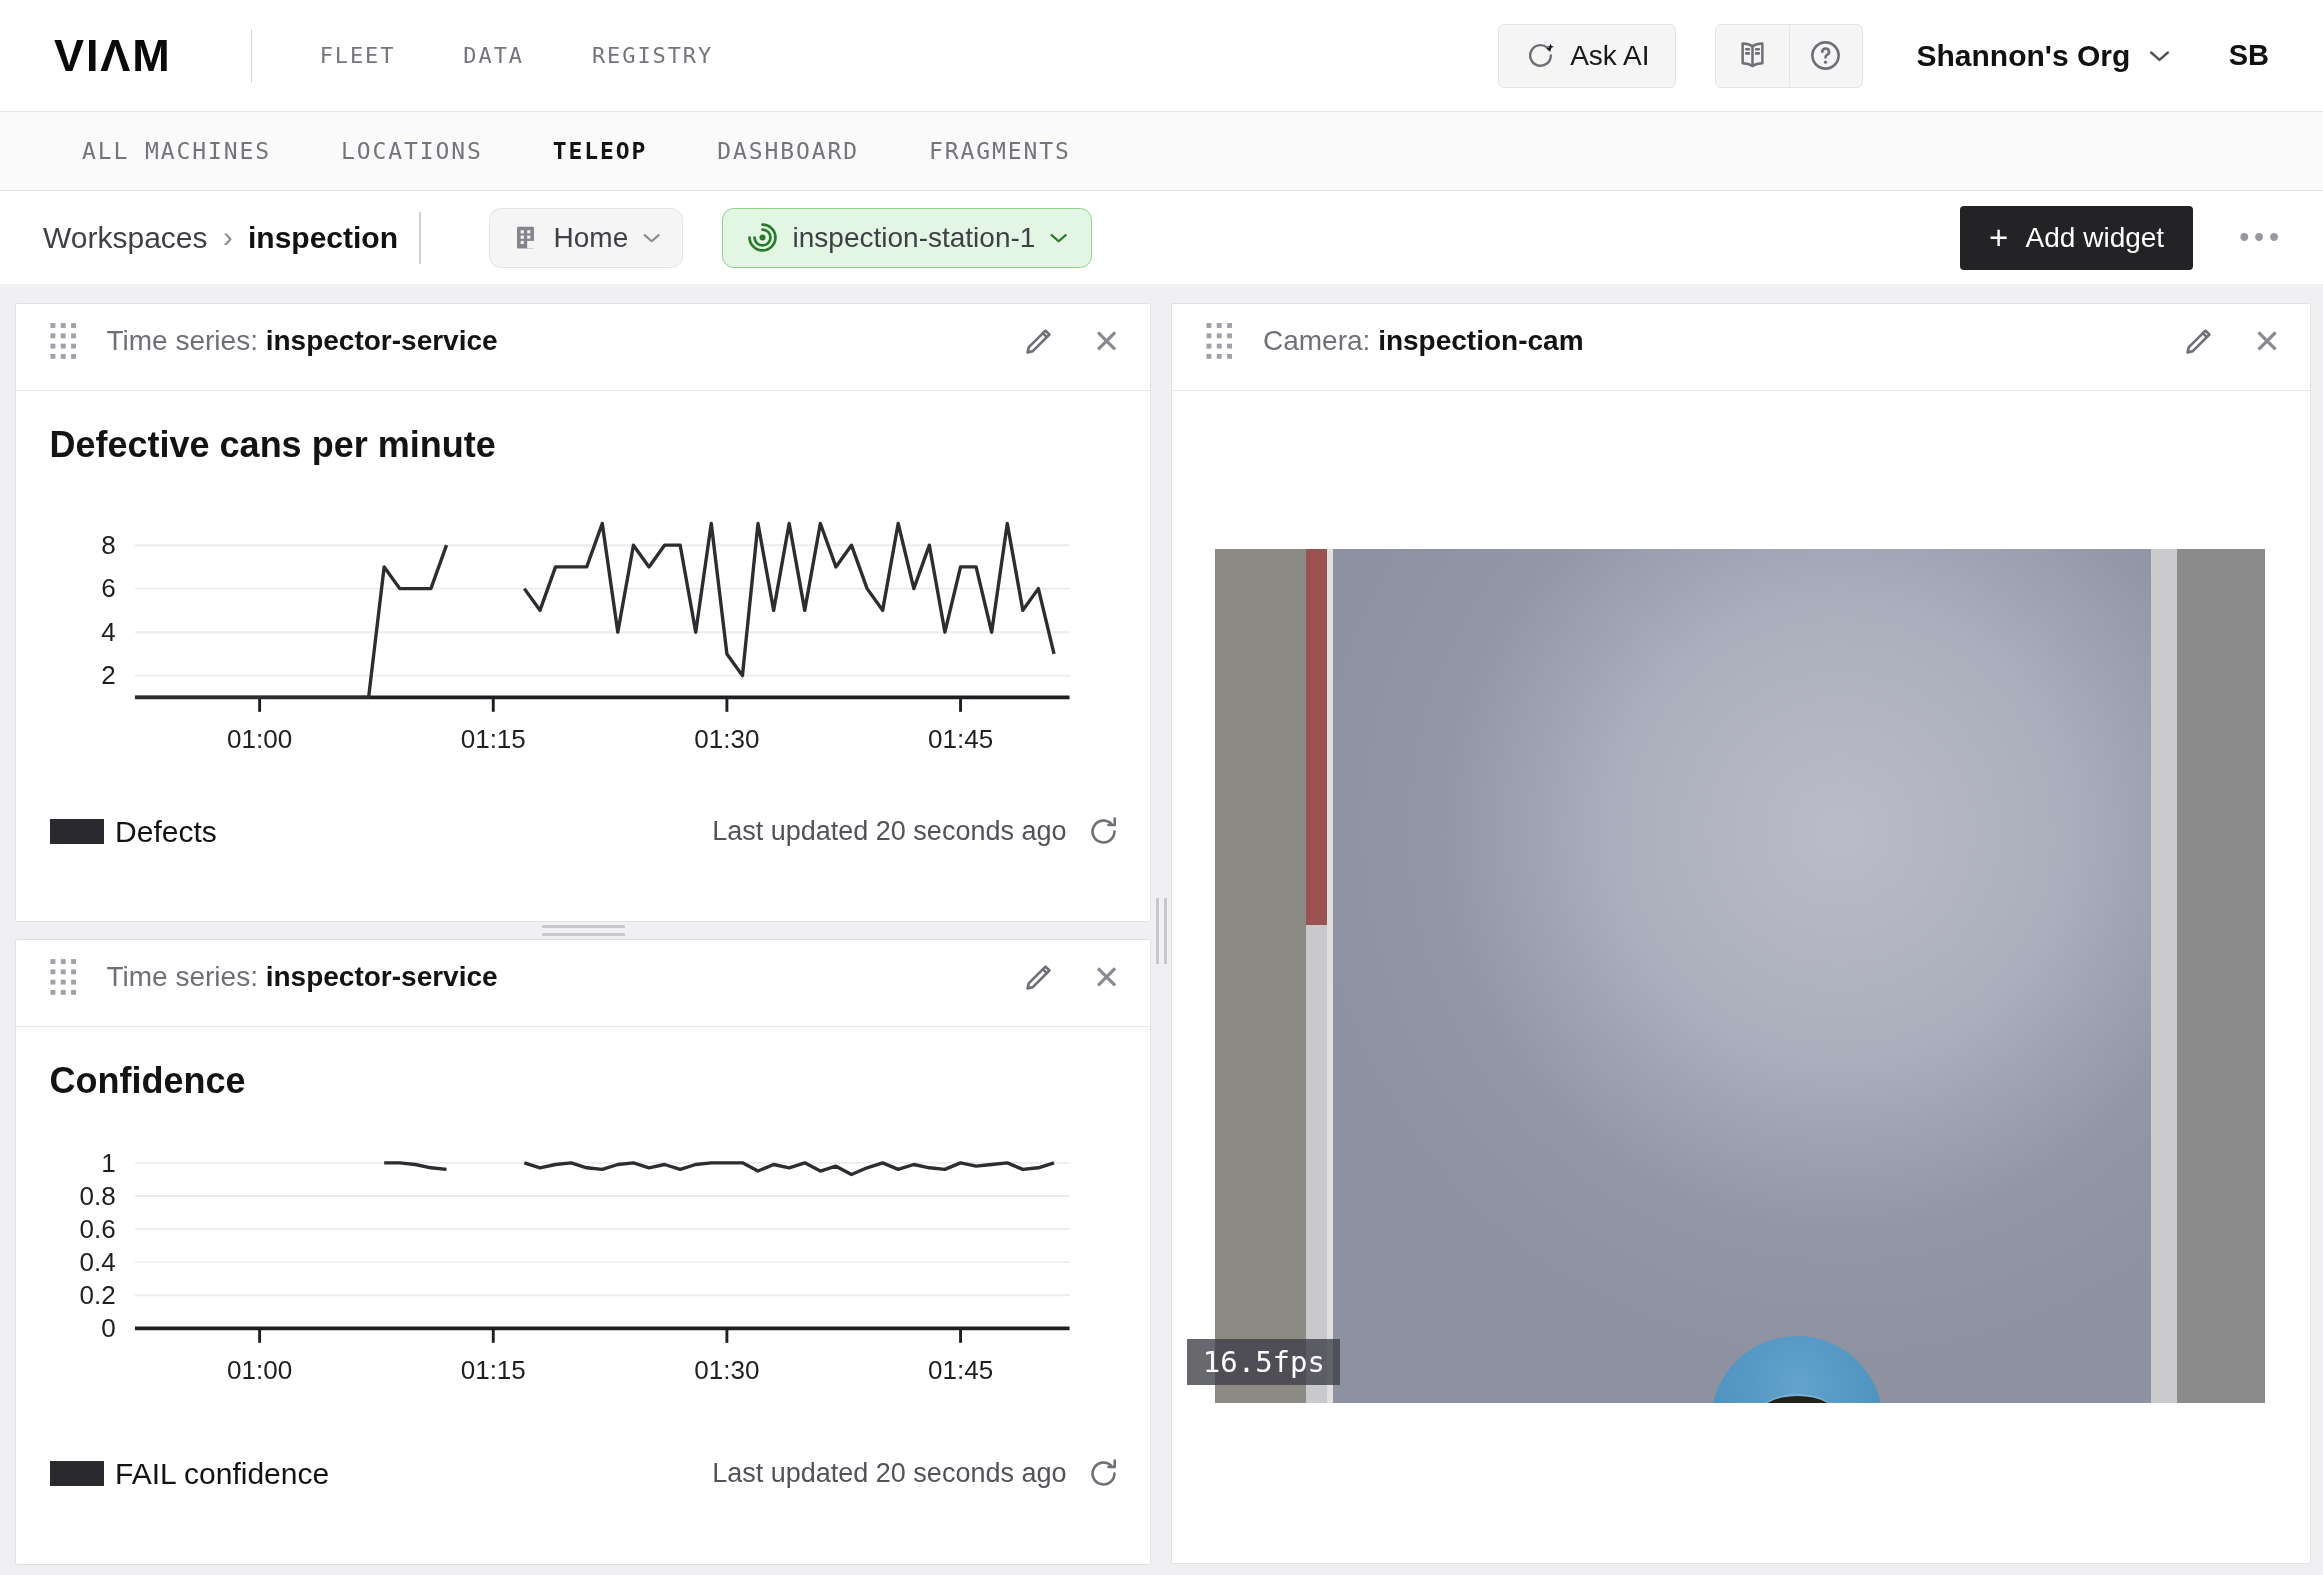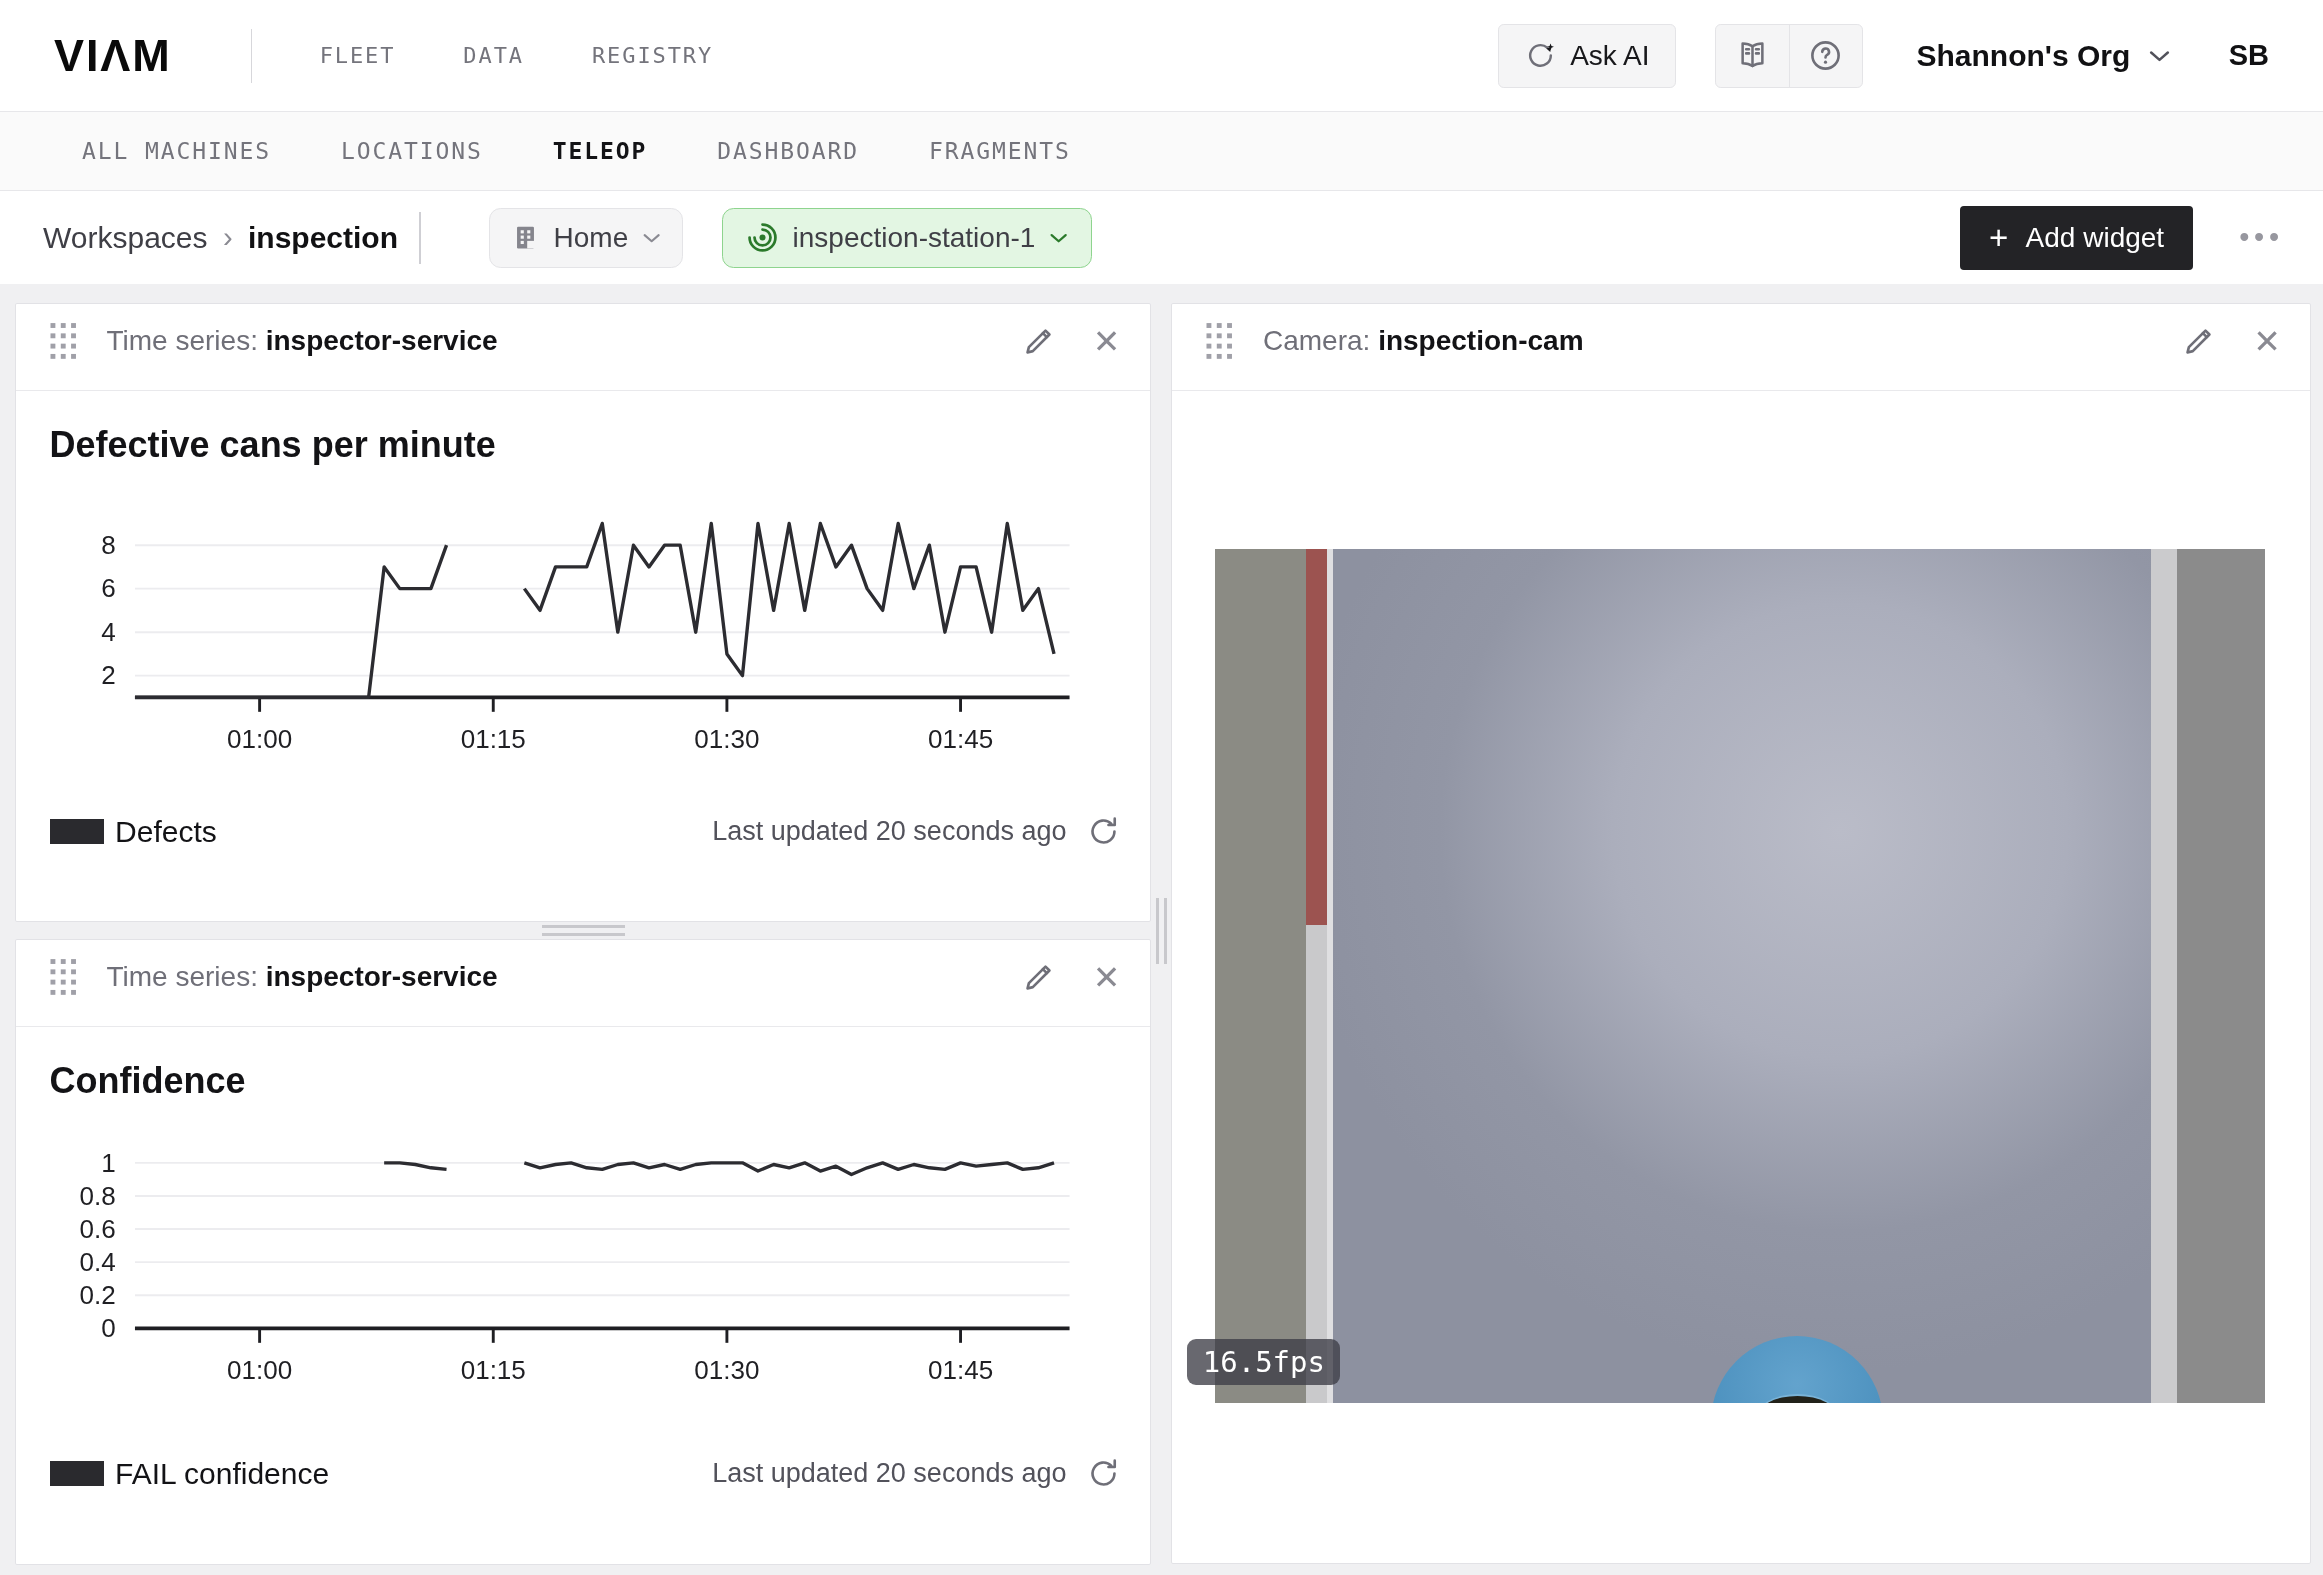--- a/index.html
+++ b/index.html
@@ -85,21 +85,21 @@
     background:linear-gradient(#9c5350 0 44%, #c9c9cb 44% 100%); }
   .cam-lightline { left:112px; width:5.8px; background:#dfdfe1; }
   .cam-main { left:118px; width:818px;
     background:radial-gradient(541px 541px at 62% 33%, #babcc8 0%, #abaebc 42%, #9296a5 74%, #8d91a0 100%); }
   .cam-light-r { left:936px; width:26px; background:#cbcbcd; }
   .cam-right { left:962px; width:89px; background:#8b8b8b; }
   .can { position:absolute; left:496px; top:787px; width:172px; height:172px; border-radius:50%;
     background:radial-gradient(circle at 50% 28%, #63a3cd 0%, #4f93c0 55%, #427fa9 100%); }
   .can-hole { position:absolute; left:542px; top:845px; width:81px; height:46px; border-radius:50%;
     background:#22221a; border-top:2.9px solid #79b3d8; }
-  .fps-badge { position:absolute; left:15.4px; top:1035px; padding:5.8px 15.4px; border-radius:9px;
+  .fps-badge { position:absolute; left:15.4px; top:1035px; padding:5.8px 15.4px; border-radius:0;
     background:rgba(62,62,70,0.78); color:#fff; font-family:"DejaVu Sans Mono", monospace; font-size:29px; }
 
   
   .hhandle { position:absolute; left:542px; top:641px; cursor:row-resize; }
   .hhandle div { width:83px; height:2.9px; background:#c8c8cc; margin-bottom:4.8px; }
   .vhandle { position:absolute; left:1156px; top:614px; display:flex; cursor:col-resize; }
   .vhandle div { width:2.9px; height:66px; background:#c8c8cc; margin-right:4.8px; }
 
   .ico-stroke { stroke:#6f6f78; fill:none; stroke-width:1.8; stroke-linecap:round; stroke-linejoin:round; }
 </style>

